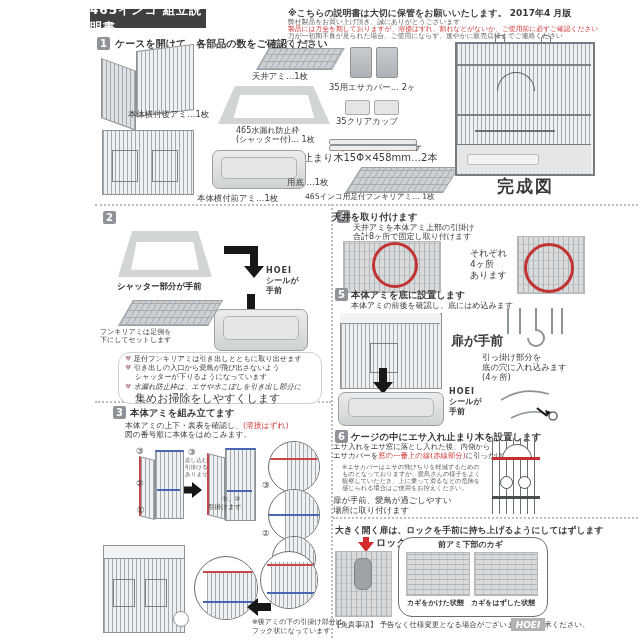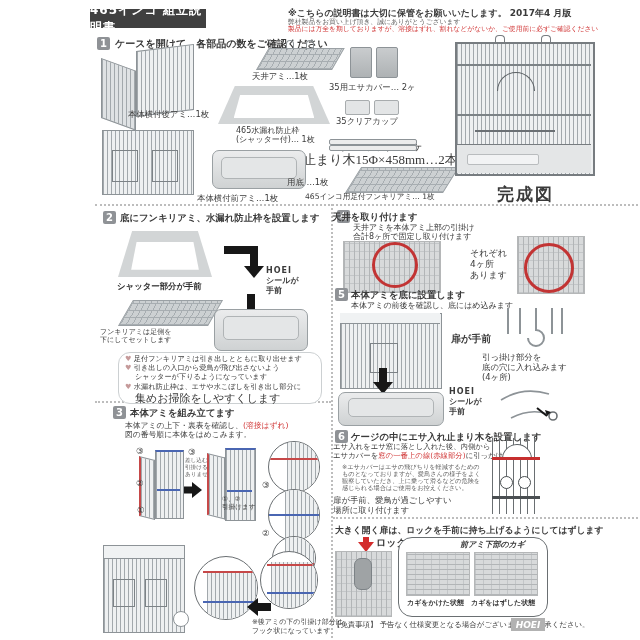--- a/index.html
+++ b/index.html
@@ -64,20 +64,21 @@
 
   <div class="titlebox" style="left:90px;top:9px;width:116px;height:19px;font-size:12px;">
     <span>465インコ 組立説明書</span>
   </div>
   <div class="txt b" style="left:288px;top:8px;font-size:9px;">
     <span>※こちらの説明書は大切に保管をお願いいたします。</span>
     <span>2017年4 月版</span>
   </div>
   <div class="txt gray" style="left:288px;top:18px;font-size:6.8px;">弊社製品をお買い上げ頂き、誠にありがとうございます</div>
   <div class="txt red" style="left:288px;top:25px;font-size:6.8px;">製品には万全を期しておりますが、溶接はずれ、割れなどがないか、ご使用前に必ずご確認ください</div>
+  <div class="txt gray" style="left:288px;top:32px;font-size:6.8px;">万が一初期不良が見られた場合、ご使用にならず、速やかに販売店様までご連絡ください</div>
 
   <div class="badge" style="left:97px;top:37px;">1</div>
   <div class="txt b" style="left:115px;top:38px;font-size:10px;">ケースを開けて、各部品の数をご確認ください</div>
 
   <div class="mesh" style="left:101px;top:58px;width:33px;height:58px;transform:skewY(20deg);transform-origin:top left;background-color:#dfe2e4;"></div>
   <div class="mesh" style="left:136px;top:51px;width:56px;height:64px;transform:skewY(-7deg);transform-origin:top left;"></div>
   <div class="txt" style="left:128px;top:109px;font-size:8.4px;">本体横付後アミ…1枚</div>
 
   <div class="grid3d" style="left:256px;top:48px;width:74px;height:20px;transform:skewX(-30deg);transform-origin:bottom left;"></div>
   <div class="g" style="left:286px;top:40px;width:6px;height:9px;border:1.5px solid #8d9397;border-bottom:none;border-radius:4px 4px 0 0;"></div>
@@ -94,21 +95,21 @@
   <div class="txt" style="left:236px;top:126px;font-size:8px;">465水漏れ防止枠</div>
   <div class="txt" style="left:236px;top:135px;font-size:8px;">(シャッター付)… 1枚</div>
 
   <div class="g" style="left:345px;top:100px;width:23px;height:13px;background:#e3e5e6;border:1px solid #a8acae;border-radius:2px;"></div>
   <div class="g" style="left:374px;top:100px;width:23px;height:13px;background:#e3e5e6;border:1px solid #a8acae;border-radius:2px;"></div>
   <div class="txt" style="left:336px;top:116px;font-size:8.4px;">35クリアカップ</div>
   <div class="txt" style="left:340px;top:140px;font-size:11px;">(Hカップ) …2ヶ</div>
 
   <div class="g" style="left:329px;top:139px;width:86px;height:4px;background:#ececec;border:1px solid #8d9397;border-radius:2px;"></div>
   <div class="g" style="left:329px;top:145px;width:86px;height:4px;background:#ececec;border:1px solid #8d9397;border-radius:2px;"></div>
-  <div class="txt" style="left:303px;top:152px;font-size:13px;font-family:Liberation Serif, serif;">止まり木15Φ×458mm…2本</div>
+  <div class="txt" style="left:303px;top:152px;font-size:10px;">止まり木15Φ×458mm…2本</div>
 
   <div class="tray" style="left:212px;top:150px;width:92px;height:37px;">
       <div class="inner"></div>
     </div>
   <div class="txt" style="left:287px;top:177px;font-size:8.4px;">用底 …1枚</div>
 
   <div class="mesh" style="left:102px;top:130px;width:90px;height:63px;"></div>
   <div class="doorrect" style="left:112px;top:150px;width:24px;height:30px;"></div>
   <div class="doorrect" style="left:152px;top:150px;width:24px;height:30px;"></div>
   <div class="txt" style="left:197px;top:193px;font-size:8.4px;">本体横付前アミ…1枚</div>
@@ -121,29 +122,28 @@
     <div class="g" style="left:86px;top:-7px;width:8px;height:8px;border:1.5px solid #777c80;border-bottom:none;border-radius:4px 4px 0 0;"></div>
     <div class="mesh" style="left:0;top:0;width:136px;height:130px;border:2px solid #777c80;"></div>
     <div class="frameline" style="left:2px;top:22px;width:134px;height:1.5px;"></div>
     <div class="archd" style="left:42px;top:30px;width:36px;height:18px;"></div>
     <div class="frameline" style="left:2px;top:72px;width:134px;height:1.5px;"></div>
     <div class="frameline" style="left:20px;top:88px;width:80px;height:2px;background:#6b7074;"></div>
     <div class="g" style="left:2px;top:102px;width:134px;height:28px;background:#e4e6e7;border-top:1.5px solid #777c80;">
       <div class="g" style="left:10px;top:9px;width:70px;height:9px;background:#f2f3f4;border:1px solid #b9bcbe;border-radius:2px;"></div>
     </div>
   </div>
-  <div class="txt b" style="left:497px;top:176px;font-size:17px;letter-spacing:2px;margin-top:8px;">完成図</div>
+  <div class="txt b" style="left:497px;top:176px;font-size:17px;letter-spacing:2px;">完成図</div>
 
   <div class="dot-h" style="left:95px;top:204px;width:543px;"></div>
   <div class="dot-v" style="left:331px;top:204px;height:434px;"></div>
   <div class="dot-h" style="left:95px;top:401px;width:236px;"></div>
   <div class="dot-h" style="left:333px;top:517px;width:305px;"></div>
 
   <div class="badge" style="left:103px;top:211px;">2</div>
-  <div class="txt b" style="left:120px;top:212px;font-size:9.4px;">底にフンキリアミ、水漏れ防止枠を設置します</div>
 
   <div class="trap" style="left:118px;top:231px;width:94px;height:46px;">
       <div class="hole"></div>
     </div>
   <div class="txt b" style="left:117px;top:281px;font-size:8.4px;color:#2e2e2e;">シャッター部分が手前</div>
 
   <div class="arrD g" style="left:224px;top:246px;width:40px;height:32px;">
     <span class="bar" style="left:0;width:30px;"></span>
     <span class="stem" style="left:auto;right:6px;transform:none;height:20px;"></span>
     <span class="head" style="left:auto;right:0px;transform:none;"></span>
@@ -166,21 +166,21 @@
     </div>
 
   <div class="bubble" style="left:118px;top:352px;width:202px;height:50px;"></div>
   <div class="txt" style="left:125px;top:355px;font-size:7.2px;">
     <span class="heart">♥</span>
     <span>足付フンキリアミは引き出しとともに取り出せます</span></div>
   <div class="txt" style="left:125px;top:364px;font-size:7.2px;">
     <span class="heart">♥</span>
     <span>引き出しの入口から愛鳥が飛び出さないよう</span></div>
   <div class="txt" style="left:135px;top:373px;font-size:7.2px;">シャッターが下りるようになっています</div>
-  <div class="txt" style="left:125px;top:383px;font-size:7.2px;">
+  <div class="txt" style="left:125px;top:383px;font-size:7.2px;font-style:italic;">
     <span class="heart">♥</span>
     <span>水漏れ防止枠は、エサや水こぼしを引き出し部分に</span></div>
   <div class="txt" style="left:135px;top:392px;font-size:11px;">集めお掃除をしやすくします</div>
 
   <div class="badge" style="left:113px;top:406px;">3</div>
   <div class="txt b" style="left:130px;top:407px;font-size:9.4px;">本体アミを組み立てます</div>
   <div class="txt" style="left:125px;top:421px;font-size:7.8px;">
     <span>本体アミの上下・裏表を確認し、</span><span class="red">(溶接はずれ)</span></div>
   <div class="txt" style="left:125px;top:430px;font-size:7.8px;">図の番号順に本体をはめこみます。</div>
 
@@ -198,21 +198,21 @@
 
   <div class="arrR g" style="left:184px;top:482px;width:18px;height:16px;">
     <span class="stem" style="width:9px;"></span>
       <span class="head"></span>
   </div>
 
   <div class="mesh" style="left:207px;top:453px;width:15px;height:60px;transform:skewY(14deg);transform-origin:top left;border-left:2px solid #c64848;"></div>
   <div class="mesh" style="left:225px;top:448px;width:29px;height:70px;border-top:2px solid #4a66b2;"></div>
   <div class="g" style="left:227px;top:490px;width:25px;height:2px;background:#4a66b2;"></div>
   <div class="txt" style="left:222px;top:496px;font-size:6.6px;">①、②</div>
-  <div class="txt" style="left:222px;top:504px;font-size:6.6px;">引掛けます</div>
+  <div class="txt" style="left:208px;top:504px;font-size:6.6px;">引掛けます</div>
 
   <div class="circle" style="left:268px;top:441px;width:50px;height:50px;">
     <div class="mesh" style="left:18px;top:-2px;width:36px;height:54px;border:none;"></div>
     <div class="g" style="left:0;top:16px;width:50px;height:2px;background:#c64848;"></div>
   </div>
   <div class="txt" style="left:262px;top:480px;font-size:8.5px;">③</div>
   <div class="circle" style="left:268px;top:489px;width:50px;height:50px;">
     <div class="mesh" style="left:16px;top:-2px;width:38px;height:54px;border:none;"></div>
     <div class="g" style="left:0;top:24px;width:50px;height:2px;background:#4a66b2;"></div>
   </div>
@@ -270,21 +270,21 @@
     <div class="doorrect" style="left:30px;top:30px;width:26px;height:28px;"></div>
   </div>
   <div class="arrD g" style="left:372px;top:368px;width:22px;height:26px;">
     <span class="stem" style="height:15px;"></span>
       <span class="head"></span>
   </div>
   <div class="tray" style="left:338px;top:392px;width:104px;height:32px;">
       <div class="inner"></div>
     </div>
 
-  <div class="txt b" style="left:451px;top:333px;font-size:10px;">扉が手前</div>
+  <div class="txt b" style="left:451px;top:333px;font-size:13px;">扉が手前</div>
 
   <svg class="g" style="left:500px;top:306px;" width="66" height="44" viewBox="0 0 66 44">
     <path d="M8 2 v26 M20 2 v26 M52 2 v26 M62 2 v26" stroke="#8d9397" stroke-width="2" fill="none"></path>
     <path d="M36 2 v22 a8 8 0 1 1 -8 8" stroke="#8d9397" stroke-width="2" fill="none"></path>
   </svg>
   <div class="txt" style="left:482px;top:352px;font-size:8.4px;">引っ掛け部分を</div>
   <div class="txt" style="left:482px;top:362px;font-size:8.4px;">底の穴に入れ込みます</div>
   <div class="txt" style="left:482px;top:372px;font-size:8.4px;">(4ヶ所)</div>
 
   <div class="txt b" style="left:449px;top:387px;font-size:8px;letter-spacing:1px;">HOEI</div>
@@ -324,21 +324,21 @@
   <div class="arrD redA g" style="left:358px;top:537px;width:16px;height:15px;">
     <span class="stem" style="height:7px;"></span>
       <span class="head"></span>
   </div>
   <div class="txt b" style="left:376px;top:537px;font-size:10px;">ロック</div>
   <div class="photo" style="left:335px;top:551px;width:55px;height:64px;">
     <div class="g" style="left:18px;top:6px;width:16px;height:30px;background:#9fa3a5;border:1px solid #7c8286;border-radius:7px;"></div>
   </div>
 
   <div class="doorbox" style="left:398px;top:537px;width:148px;height:78px;"></div>
-  <div class="txt b" style="left:460px;top:540px;font-size:8px;font-style:italic;">前アミ下部のカギ</div>
+  <div class="txt b" style="left:438px;top:540px;font-size:8px;">前アミ下部のカギ</div>
   <div class="photo" style="left:406px;top:552px;width:62px;height:42px;background-image:repeating-linear-gradient(0deg,#b2b5b7 0 1px,transparent 1px 5px),repeating-linear-gradient(90deg,#c3c6c8 0 1px,transparent 1px 8px);"></div>
   <div class="photo" style="left:474px;top:552px;width:62px;height:42px;background-image:repeating-linear-gradient(0deg,#b2b5b7 0 1px,transparent 1px 5px),repeating-linear-gradient(90deg,#c3c6c8 0 1px,transparent 1px 8px);"></div>
   <div class="txt b" style="left:407px;top:599px;font-size:7px;">カギをかけた状態</div>
   <div class="txt b" style="left:471px;top:599px;font-size:7px;">カギをはずした状態</div>
 
   <div class="txt" style="left:333px;top:621px;font-size:7.4px;">【免責事項】 予告なく仕様変更となる場合がございます。ご了承ください。</div>
   <div class="logo" style="left:511px;top:618px;width:34px;height:13px;font-size:9px;">HOEI</div>
 
 </div>
 

